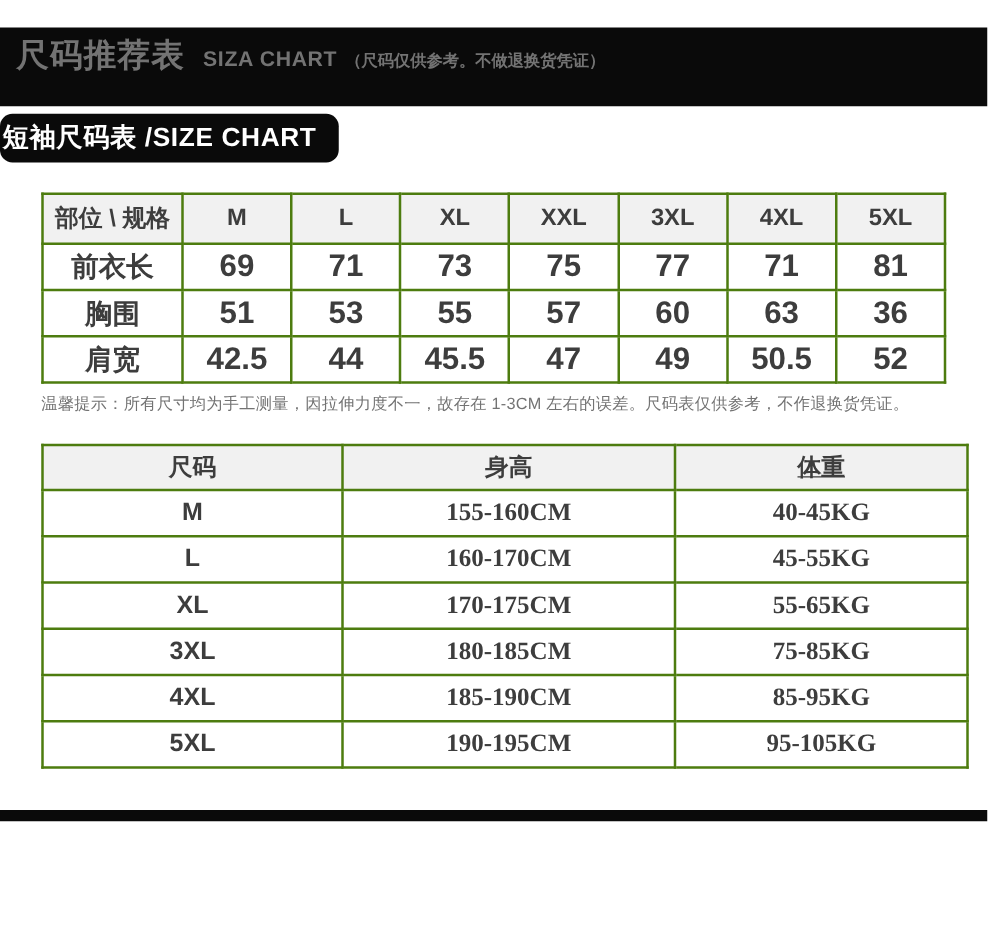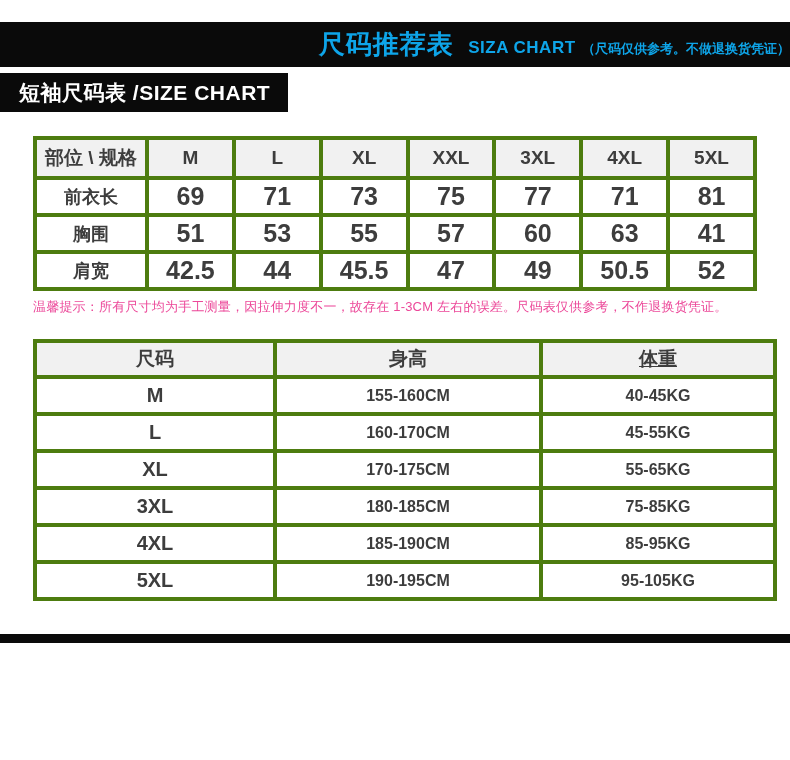--- a/index.html
+++ b/index.html
@@ -7,85 +7,85 @@
     width: 790px; height: 760px;
     background: #ffffff;
     overflow: hidden;
     font-family: "Liberation Sans", "DejaVu Sans", sans-serif;
   }
   .page { width: 790px; height: 760px; position: relative; }
 
   
   .top-banner {
     margin-top: 22px;
-    height: 45px;
+    height: 63px;
     line-height: 45px;
     background: #0a0a0a;
-    color: #0ea5e9;
+    color: #737373;
     white-space: nowrap;
     padding-left: 13px;
-    text-align: right;
   }
   .banner-title   { font-size: 26px; font-weight: 700; letter-spacing: 1px; vertical-align: baseline; }
   .banner-subtitle{ font-size: 17px; font-weight: 600; margin-left: 10px; letter-spacing: 0.5px; vertical-align: baseline; }
   .banner-note    { font-size: 13px; font-weight: 700; margin-left: 2px; vertical-align: baseline; }
 
   
   .section-label {
     display: inline-block;
     background: #0a0a0a;
     color: #ffffff;
     height: 39px;
     line-height: 39px;
     font-size: 21px;
     font-weight: 700;
-    padding: 0 18px 0 19px;
+    padding: 0 18px 0 2px;
     letter-spacing: 0.5px;
     white-space: nowrap;
+    border-radius: 10px;
   }
   .label-1 { margin-top: 6px; }
   .label-2 { margin-top: 22px; }
 
   
   table.grid {
     border-collapse: collapse;
     table-layout: fixed;
     width: 724px;
     margin-left: 33px;
     color: #3d3d3d;
   }
   table.grid th, table.grid td {
-    border: 4px solid #4d7c0f;
+    border: 2px solid #4d7c0f;
     text-align: center;
     vertical-align: middle;
     font-weight: 700;
   }
   table.grid thead th { background: #f1f1f1; font-size: 19px; }
 
   table.shirt { margin-top: 24px; }
   table.shirt thead th { height: 40px; }
   table.shirt tbody th, table.shirt tbody td { height: 37px; }
   table.shirt thead th:first-child { width: 112px; }
-  table.shirt tbody th { font-size: 18px; }
+  table.shirt tbody th { font-size: 22px; }
   table.shirt tbody td { font-size: 25px; }
 
   table.recommend { margin-top: 23px; }
   table.recommend thead th { height: 36px; }
   table.recommend tbody th, table.recommend tbody td { height: 37px; }
   table.recommend thead th:nth-child(1) { width: 240px; }
   table.recommend thead th:nth-child(2) { width: 266px; }
   table.recommend thead th:nth-child(3) { width: 234px; text-decoration: underline; }
   table.recommend tbody th { font-size: 20px; }
-  table.recommend tbody td { font-size: 16px; }
+  table.recommend tbody td { font-size: 20px; font-family: Liberation Serif, serif; }
 
   
   .note {
     margin: 7px 0 0 33px;
     font-size: 13px;
-    color: #ec4899;
+    color: #737373;
     letter-spacing: 0.2px;
     white-space: nowrap;
   }
 
   
   .bottom-bar {
     margin-top: 33px;
     width: 790px;
     height: 9px;
     background: #0a0a0a;
@@ -131,21 +131,21 @@
           <td>81</td>
         </tr>
         <tr>
           <th>胸围</th>
           <td>51</td>
           <td>53</td>
           <td>55</td>
           <td>57</td>
           <td>60</td>
           <td>63</td>
-          <td>41</td>
+          <td>36</td>
         </tr>
         <tr>
           <th>肩宽</th>
           <td>42.5</td>
           <td>44</td>
           <td>45.5</td>
           <td>47</td>
           <td>49</td>
           <td>50.5</td>
           <td>52</td>

